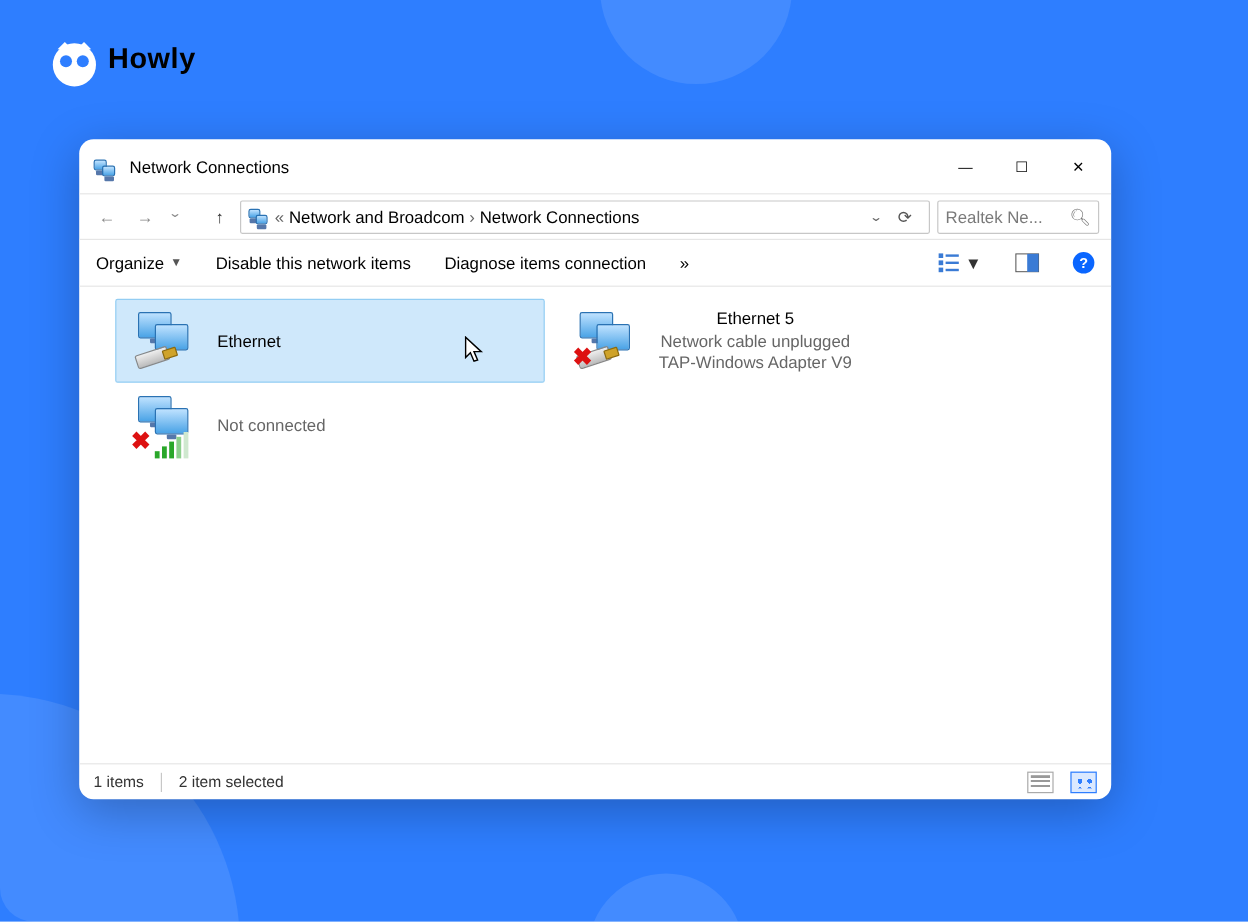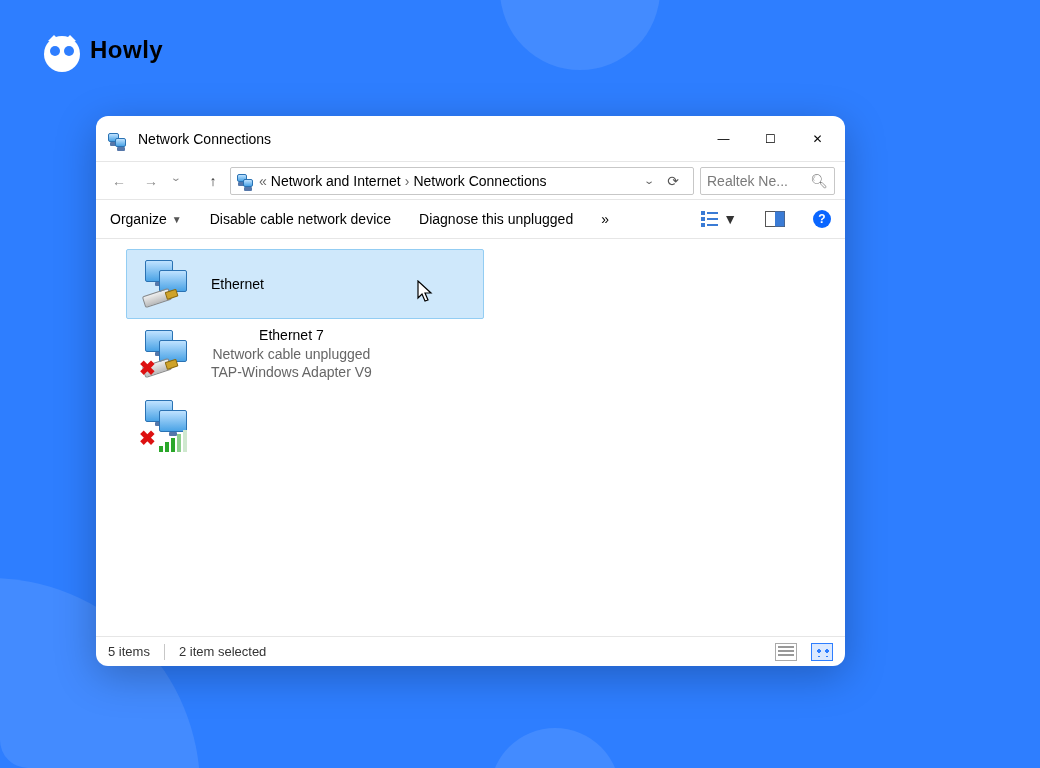--- a/index.html
+++ b/index.html
@@ -15,21 +15,21 @@
   .brand { position: absolute; top: 36px; left: 44px; color: #000000; display:flex; align-items:flex-start; gap:10px; }
   .brand-owl { width:36px; height:36px; background:#fff; border-radius:50%; position:relative; }
   .brand-owl::before, .brand-owl::after { content:""; position:absolute; width:10px; height:10px; background:#2e7eff; border-radius:50%; top:10px; }
   .brand-owl::before { left:6px; }
   .brand-owl::after  { right:6px; }
   .brand-ear-l, .brand-ear-r { position:absolute; width:0;height:0; border:6px solid transparent; border-bottom-color:#fff; top:-7px;}
   .brand-ear-l{ left:4px } .brand-ear-r{ right:4px }
   .brand-txt { font-size:24px; font-weight:700; letter-spacing:0.5px; }
 
   
-  .window { position:absolute; top:116px; left:96px; width:749px; height:550px; background:#fff; border-radius:12px; box-shadow:0 10px 40px rgba(0,0,0,0.25); display:flex; flex-direction:column; overflow:hidden; }
+  .window { position:absolute; top:116px; left:66px; width:860px; height:550px; background:#fff; border-radius:12px; box-shadow:0 10px 40px rgba(0,0,0,0.25); display:flex; flex-direction:column; overflow:hidden; }
 
   .titlebar { height:45px; display:flex; align-items:center; padding:0 4px 0 12px; }
   .title-icon { width:20px; height:20px; margin-right:10px; position:relative; }
   .title-text { font-size:14px; color:#000; }
   .title-spacer { flex:1; }
   .win-btn { width:47px; height:45px; display:flex; align-items:center; justify-content:center; font-size:12px; color:#000; }
 
   .navbar { height:38px; border-top:1px solid #e6e6e6; display:flex; align-items:center; padding:0 10px; gap:6px; }
   .nav-arrow { width:26px; height:26px; display:flex; align-items:center; justify-content:center; color:#8a8a8a; font-size:14px; }
   .nav-up    { width:22px; height:26px; display:flex; align-items:center; justify-content:center; color:#333; font-size:14px; }
@@ -129,40 +129,40 @@
     <div class="nav-arrow">←</div>
     <div class="nav-arrow">→</div>
     <div class="nav-arrow chev-down">⌄</div>
     <div class="nav-up">↑</div>
     <div class="pathbox">
       <span style="position:relative;width:18px;height:18px;">
         <span class="mon m1" style="width:10px;height:8px;left:0;top:2px;"></span>
         <span class="mon m2" style="width:10px;height:8px;left:6px;top:7px;"></span>
       </span>
       <span class="path-sep">«</span>
-      <span>Network and Internet</span>
+      <span>Network and Broadcom</span>
       <span class="path-sep">›</span>
       <span>Network Connections</span>
       <span style="flex:1"></span>
       <span class="path-sep chev-down">⌄</span>
       <span class="refresh">⟳</span>
     </div>
     <div class="searchbox">
       <span>Realtek Ne...</span>
       <span class="mag">🔍︎</span>
     </div>
   </div>
 
   <div class="toolbar">
     <div class="tool">
       <span>Organize</span>
         <span class="caret">▼</span>
     </div>
-    <div class="tool">Disable cable network device</div>
-    <div class="tool">Diagnose this unplugged</div>
+    <div class="tool">Disable this network items</div>
+    <div class="tool">Diagnose items connection</div>
     <div class="tool">»</div>
     <div class="tool-spacer"></div>
     <div class="view-btn">
       <svg width="18" height="16" viewBox="0 0 18 16">
           <rect x="0" y="0" width="4" height="4" fill="#3a7bd5"></rect>
           <rect x="6" y="1" width="11" height="2" fill="#3a7bd5"></rect>
           <rect x="0" y="6" width="4" height="4" fill="#3a7bd5"></rect>
           <rect x="6" y="7" width="11" height="2" fill="#3a7bd5"></rect>
           <rect x="0" y="12" width="4" height="4" fill="#3a7bd5"></rect>
           <rect x="6" y="13" width="11" height="2" fill="#3a7bd5"></rect>
@@ -195,47 +195,48 @@
     </div>
 
     <div class="net-item">
       <div class="net-icon">
         <div class="mon m1"></div>
           <div class="mon m2"></div>
           <div class="plug"></div>
         <span class="x-badge">✖</span>
       </div>
       <div class="net-text">
-        <span class="net-name">Ethernet 7</span>
+        <span class="net-name">Ethernet 5</span>
         <span class="net-sub">Network cable unplugged</span>
         <span class="net-dev">TAP-Windows Adapter V9</span>
       </div>
     </div>
 
     <div class="net-item">
       <div class="net-icon">
         <div class="mon m1"></div>
           <div class="mon m2"></div>
         <span class="x-badge">✖</span>
         <div class="wifi-bars">
             <span></span>
             <span></span>
             <span></span>
             <span></span>
             <span></span>
           </div>
       </div>
       <div class="net-text">
+        <span class="net-sub">Not connected</span>
       </div>
     </div>
 
   </div>
 
   <div class="statusbar">
-    <span>5 items</span>
+    <span>1 items</span>
     <span class="status-sep"></span>
     <span>2 item selected</span>
     <div class="status-spacer"></div>
     <div class="view-toggle details"></div>
     <div class="view-toggle icons active"></div>
   </div>
 
 </div>
 
 </body></html>

